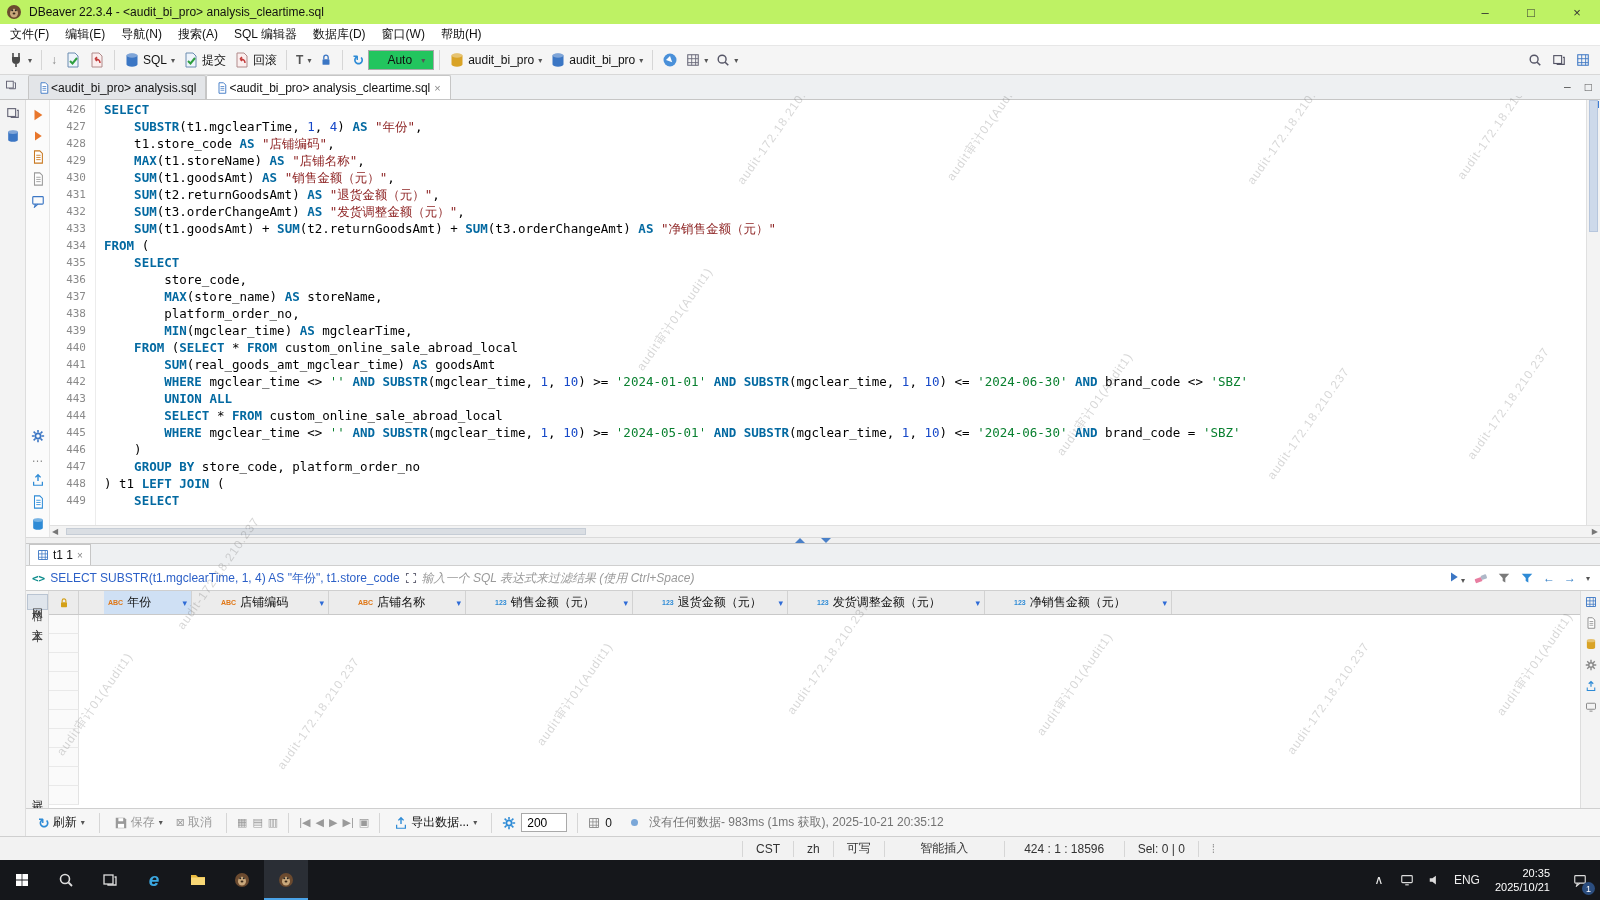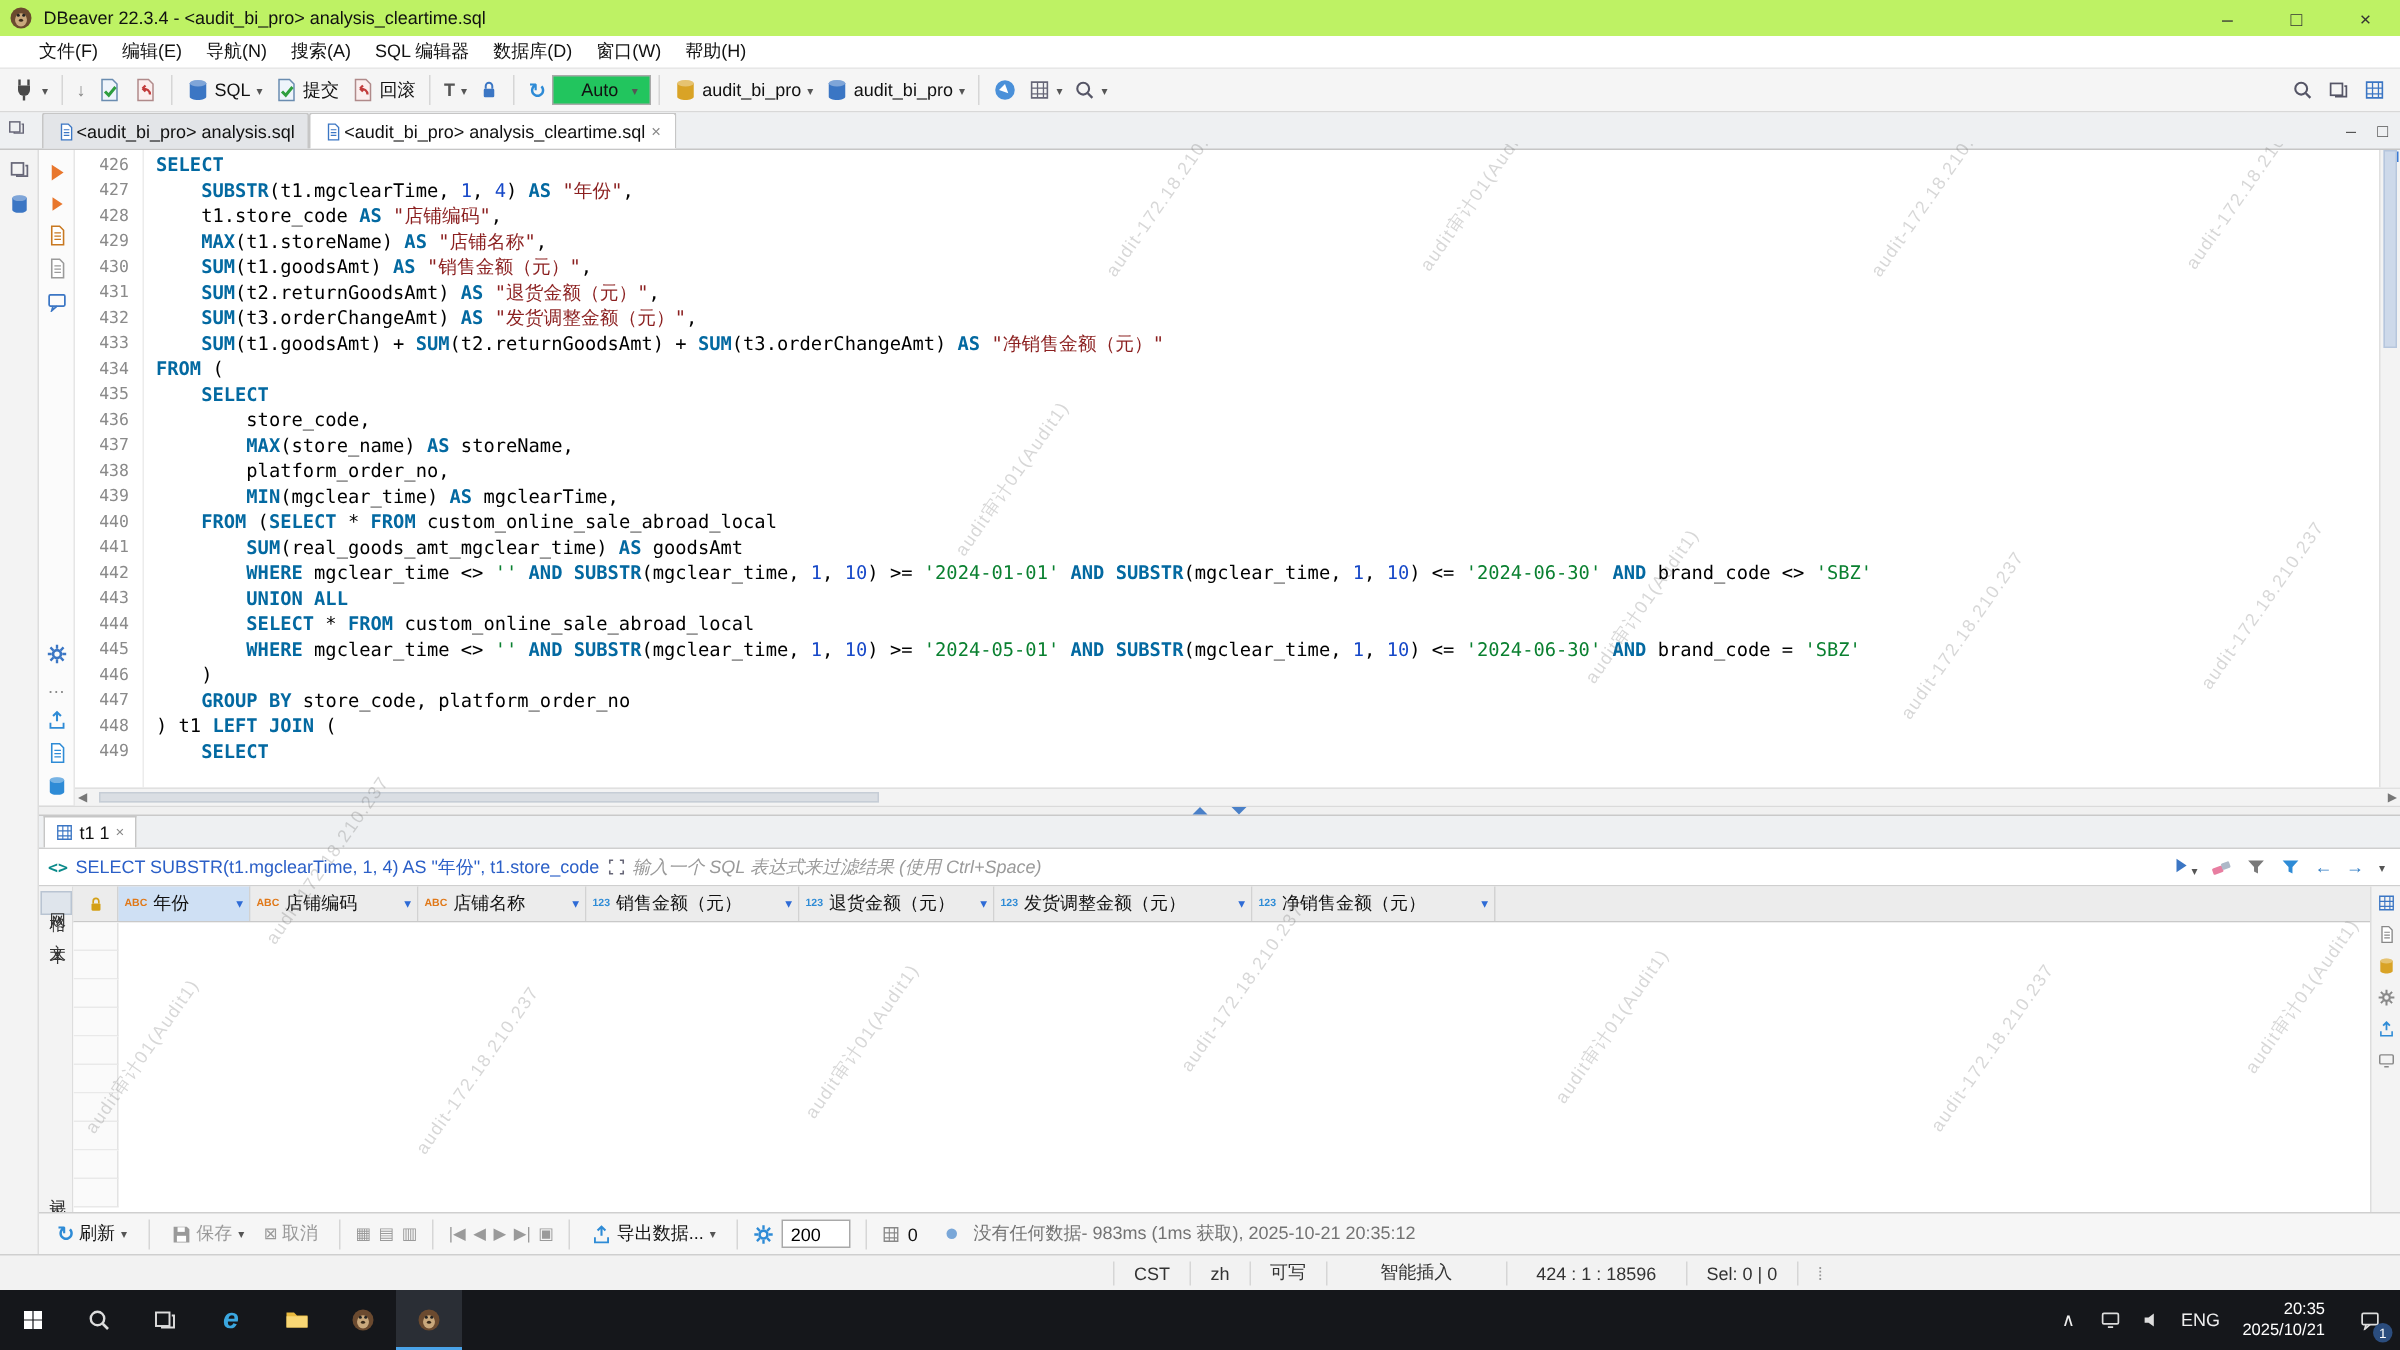--- a/index.html
+++ b/index.html
@@ -7,21 +7,21 @@
     font-family:"Liberation Sans","DejaVu Sans",sans-serif;font-size:12px;color:#111;position:relative;}
   .ico{width:16px;height:16px;display:inline-block;vertical-align:middle;flex:none;}
   .ico14{width:14px;height:14px;}
   .ico12{width:12px;height:12px;}
   
   .titlebar{height:24px;display:flex;align-items:center;background:#bef264;padding-left:6px;}
   .title-text{margin-left:7px;white-space:nowrap;}
   .win-controls{margin-left:auto;height:100%;display:flex;}
   .win-btn{width:46px;display:flex;align-items:center;justify-content:center;color:#333;font-size:13px;}
   
-  .menubar{height:21px;display:flex;align-items:center;background:#fff;padding-left:18px;}
+  .menubar{height:21px;display:flex;align-items:center;background:#fff;padding-left:2px;}
   .menu-item{padding:2px 8px;white-space:nowrap;}
   
   .toolbar{height:30px;display:flex;align-items:center;background:#f5f5f5;border-top:1px solid #e7e7e7;border-bottom:1px solid #d8d8d8;padding-left:4px;}
   .tb-btn{display:inline-flex;align-items:center;gap:3px;padding:2px 4px;white-space:nowrap;}
   .dd-arrow{font-size:8px;color:#555;margin-left:1px;}
   .tb-sep{width:1px;height:20px;background:#d6d6d6;margin:0 5px;flex:none;}
   .auto-box{display:inline-flex;align-items:center;gap:8px;border:1px solid #a9a9a9;background:#22c55e;padding:2px 8px;min-width:66px;justify-content:flex-end;}
   .toolbar-right{margin-left:auto;display:flex;align-items:center;gap:10px;padding-right:10px;}
   
   .tabbar{height:25px;background:#eef0f2;display:flex;align-items:flex-end;border-bottom:1px solid #c6c6c6;padding-left:28px;position:relative;}
@@ -68,21 +68,21 @@
   .fbtns{display:flex;align-items:center;gap:9px;margin-left:auto;padding-right:4px;}
   .blue-arrow{color:#2e7bc4;font-weight:bold;}
   .rbody{flex:1;display:flex;min-height:0;}
   .rside{width:23px;background:#f3f3f3;border-right:1px solid #ddd;display:flex;flex-direction:column;align-items:center;padding-top:3px;gap:5px;}
   .side-tab{writing-mode:vertical-rl;font-size:11px;color:#333;padding:5px 2px;letter-spacing:2px;}
   .side-tab.active{background:#dfe5ec;border:1px solid #b9c4d2;}
   .side-tab.bottom{margin-top:auto;margin-bottom:8px;}
   .rgrid{flex:1;display:flex;flex-direction:column;min-width:0;}
   .grid-header{height:24px;display:flex;background:#ececec;border-bottom:1px solid #c9c9c9;}
   .gh-lock{width:30px;display:flex;align-items:center;justify-content:center;border-right:1px solid #d2d2d2;}
-  .gh-cell{display:flex;align-items:center;gap:4px;padding:0 4px;border-right:1px solid #d2d2d2;background:#ececec;}
+  .gh-cell{display:flex;align-items:center;gap:4px;padding:0 4px;border-right:1px solid #d2d2d2;background:#ececec;margin-left:25px;}
   .gh-cell.sel{background:#cfe0f4;}
   .gh-type{font-size:7px;font-weight:bold;}
   .t-abc{color:#e07818;}
   .t-num{color:#2e8bd6;}
   .gh-label{white-space:nowrap;}
   .gh-dd{color:#2e6bd6;font-size:9px;margin-left:auto;}
   .grid-rows{flex:1;overflow:hidden;background:#fff;}
   .grid-row{height:19px;display:flex;}
   .rownum{width:30px;border-right:1px solid #e3e3e3;border-bottom:1px solid #e9e9e9;background:#fafafa;}
   .rright{width:20px;background:#f3f3f3;border-left:1px solid #ddd;display:flex;flex-direction:column;align-items:center;padding-top:5px;gap:9px;}

